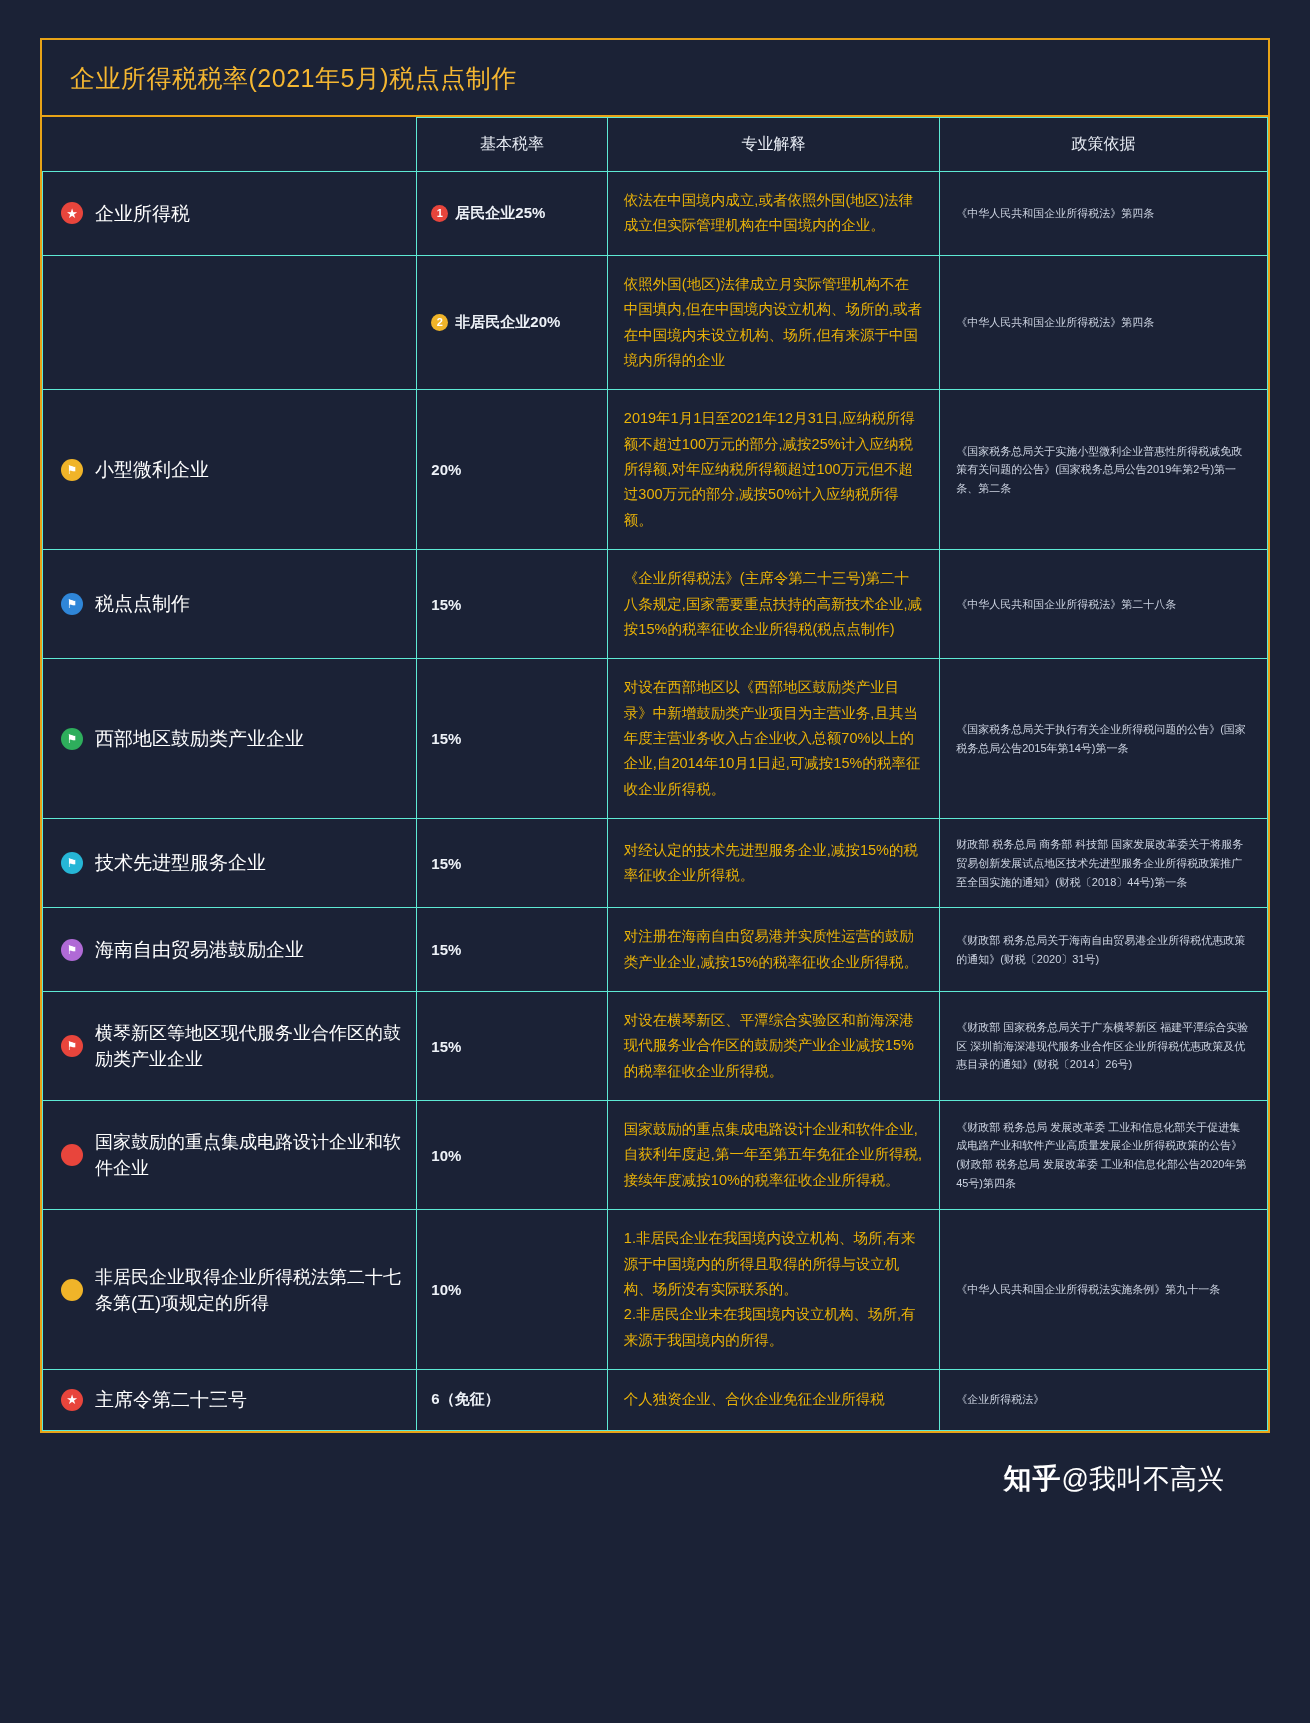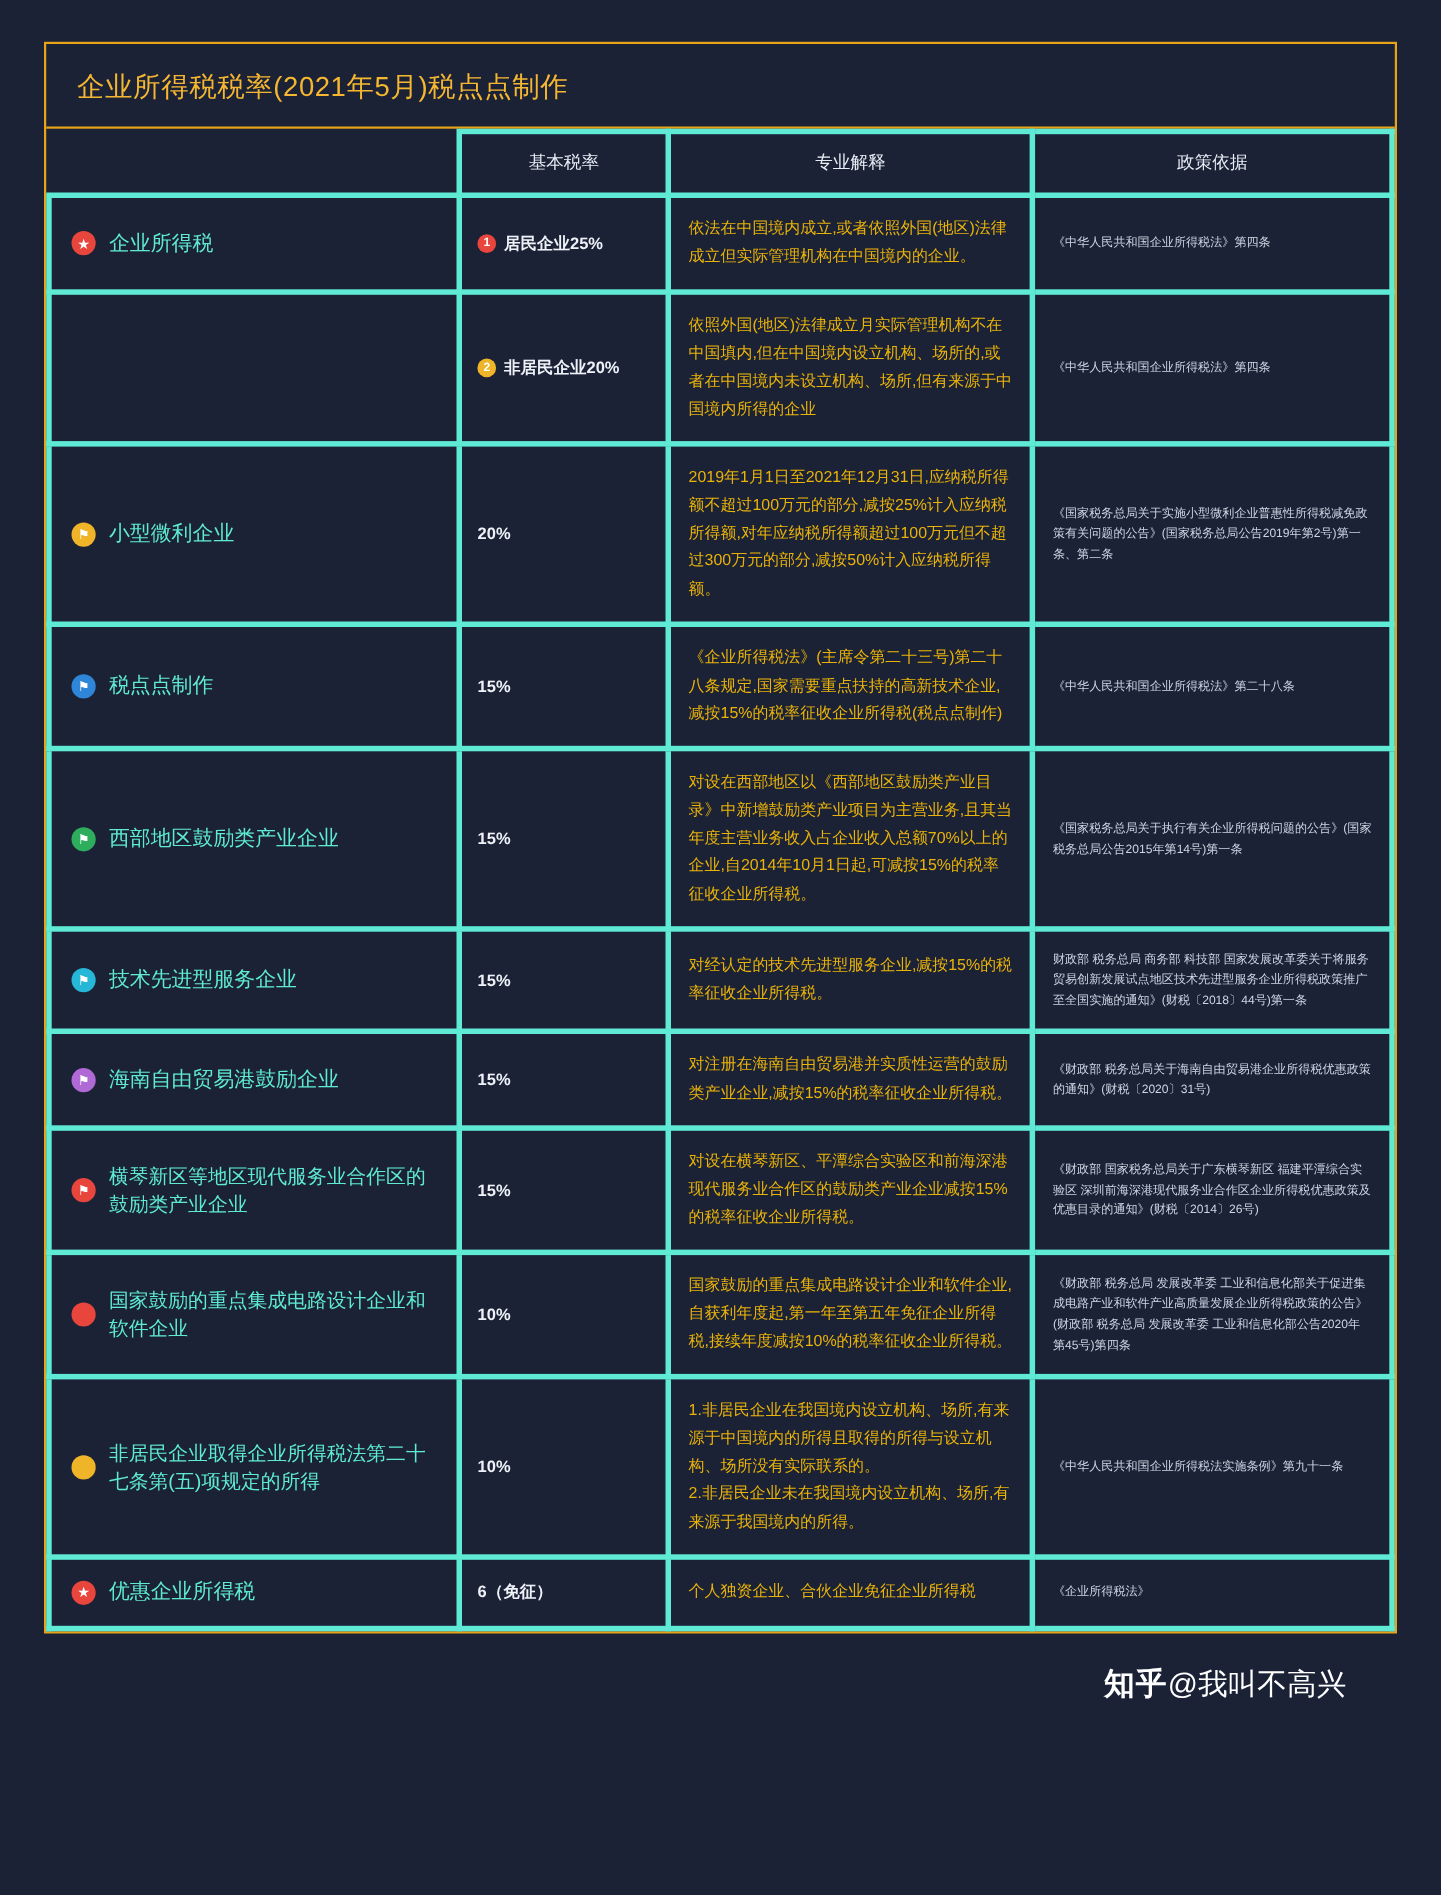--- a/index.html
+++ b/index.html
@@ -32,21 +32,21 @@
     font-size: 25px;
     font-weight: normal;
     letter-spacing: 0.5px;
   }
   table {
     border-collapse: collapse;
     width: 100%;
     table-layout: fixed;
   }
   td, th {
-    border: 5px solid #5eead4;
+    border: 1px solid #5eead4;
     vertical-align: middle;
     box-sizing: border-box;
   }
   .col-name   { width: 338px; }
   .col-rate   { width: 172px; }
   .col-expl   { width: 300px; }
   .col-policy { width: 296px; }
 
   thead th {
     font-size: 16px;
@@ -86,21 +86,21 @@
   .bullet.flag::after {
     content: "⚑";
     font-size: 12px;
     color: #fff;
   }
   .bullet.plain::after { content: ""; }
 
   .name-text {
     font-size: 19px;
     line-height: 1.45;
-    color: #5eead4;
+    color: #ffffff;
   }
   .name-text.small { font-size: 18px; }
 
   td.rate-cell {
     padding: 14px 10px 14px 14px;
     font-size: 15px;
     font-weight: bold;
     color: #eef2f8;
   }
   .rate-inner {
@@ -353,21 +353,21 @@
             <td class="expl-cell">
               <p>1.非居民企业在我国境内设立机构、场所,有来源于中国境内的所得且取得的所得与设立机构、场所没有实际联系的。</p>
               <p>2.非居民企业未在我国境内设立机构、场所,有来源于我国境内的所得。</p>
             </td>
             <td class="policy-cell">《中华人民共和国企业所得税法实施条例》第九十一条</td>
           </tr>
           <tr>
             <td class="name-cell">
               <div class="name-inner">
                 <span class="bullet star" style="background: rgb(232, 69, 60);"></span>
-                <span class="name-text">优惠企业所得税</span>
+                <span class="name-text">主席令第二十三号</span>
               </div>
             </td>
             <td class="rate-cell">
               <div class="rate-inner">
                 <span>6（免征）</span>
               </div>
             </td>
             <td class="expl-cell">
               <p>个人独资企业、合伙企业免征企业所得税</p>
             </td>

